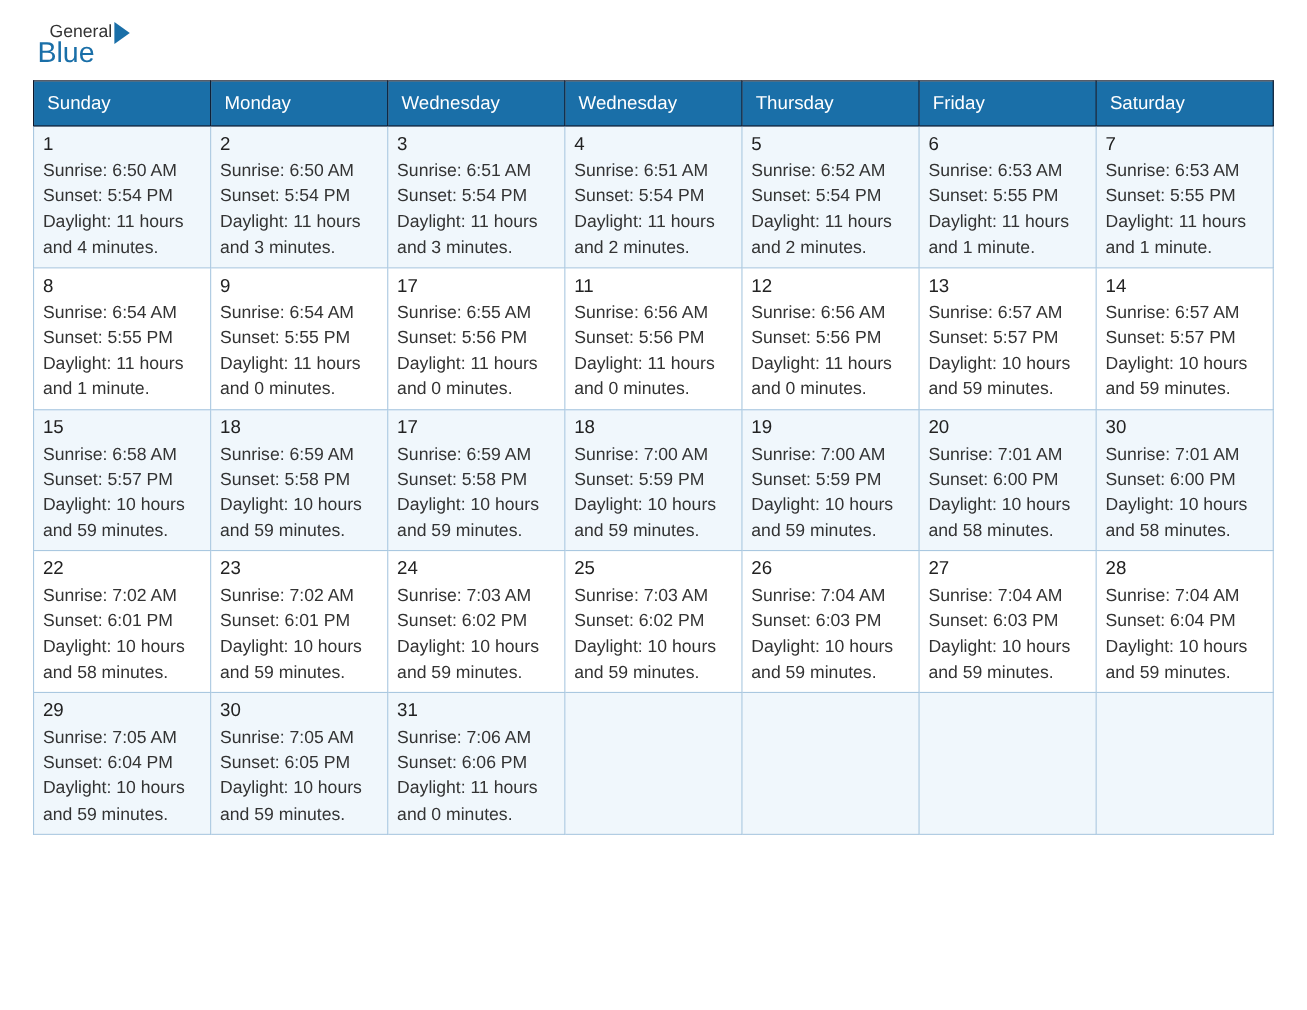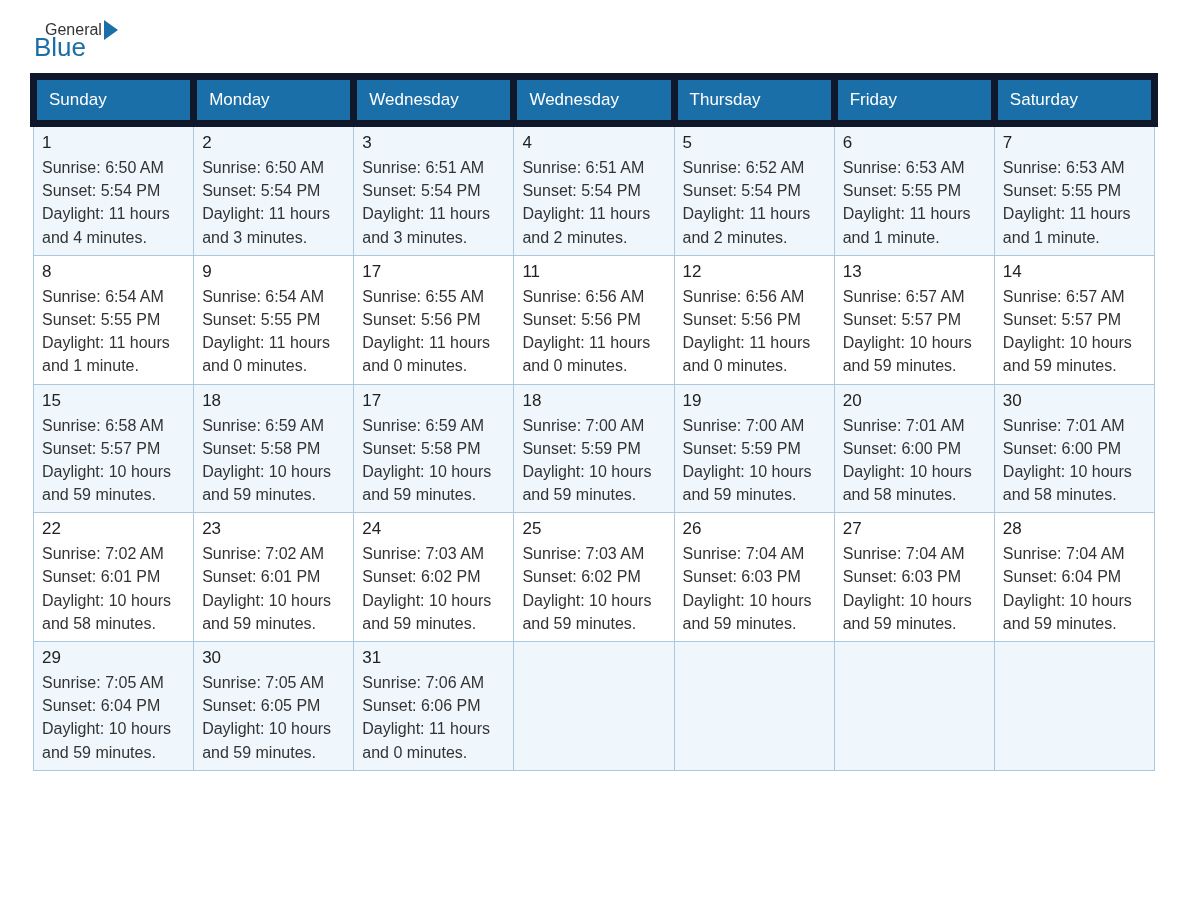--- a/index.html
+++ b/index.html
@@ -52,21 +52,21 @@
       border-collapse: collapse;
       border: 1px solid #1a6fa8;
     }
     .calendar thead tr th {
       background-color: #1a6fa8;
       color: #ffffff;
       font-size: 17px;
       font-weight: normal;
       padding: 10px 12px;
       text-align: left;
-      border: 7px solid #0f172a;
+      border: 1px solid #0f172a;
     }
     .calendar tbody tr td {
       vertical-align: top;
       padding: 6px 8px;
       border: 1px solid #aac8e0;
       width: 14.28%;
       min-height: 100px;
     }
     .day-number {
       font-size: 17px;

